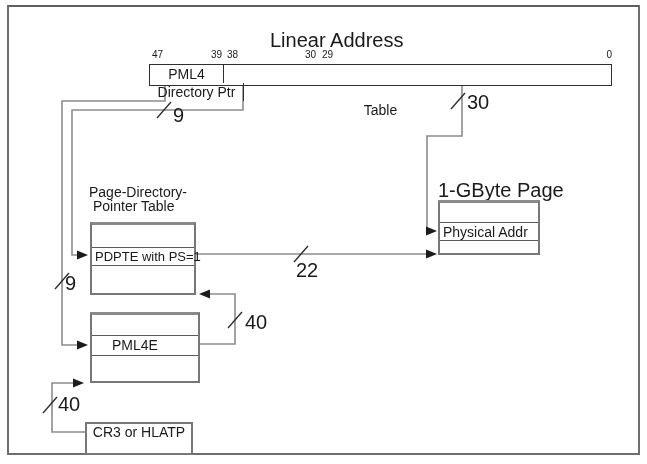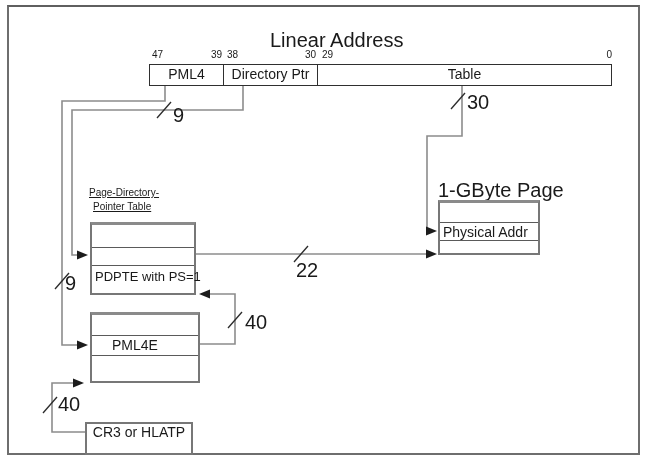--- a/index.html
+++ b/index.html
@@ -12,21 +12,21 @@
     position:absolute; left:7px; top:5px; width:633px; height:450px;
     border:2px solid #6e6e6e; border-top-color:#5f5f5f; box-sizing:border-box;
   }
   .wires { position:absolute; left:0; top:0; width:647px; height:464px; }
   .lbl { position:absolute; font-size:20px; line-height:14px; white-space:nowrap; }
   .bit { position:absolute; font-size:10px; line-height:13px; white-space:nowrap; }
 
   
   .la-box {
     position:absolute; left:149px; top:64px; width:463px; height:22px;
-    border:1.5px solid #2f2f2f; box-sizing:border-box; display:flex;
+    border:1.5px solid #2f2f2f; box-sizing:border-box; display:flex;flex-direction:column;
   }
   .la-cell {
     height:100%; box-sizing:border-box; text-align:center;
     font-size:14px; line-height:18px;
   }
   .la-cell.pml4 { width:74px; border-right:1.5px solid #2f2f2f; }
   .la-cell.dirptr { width:94px; border-right:1.5px solid #2f2f2f; }
   .la-cell.offset { flex:1; }
 
   
@@ -37,21 +37,21 @@
   .pdpt-box  { left:90px;  top:222px; width:106px; height:73px; }
   .pml4e-box { left:90px;  top:312px; width:110px; height:71px; }
   .page-box  { left:438px; top:200px; width:102px; height:55px; }
   .cr3-box   {
     position:absolute; left:85px; top:422px; width:108px; height:33px;
     box-sizing:border-box; border:2px solid #777777; text-align:center;
     font-size:14px; line-height:17px;
   }
   .hline { position:absolute; height:1px; background:#5a5a5a; }
   .entry { position:absolute; font-size:13px; white-space:nowrap; }
-  .two-line { position:absolute; font-size:10px; line-height:13.5px; white-space:nowrap;text-decoration:underline; }
+  .two-line { position:absolute; font-size:14px; line-height:13.5px; white-space:nowrap; }
   .center { text-align:center; }
 </style>
 </head>
 <body>
 
 <div class="canvas">
 
   <div class="frame"></div>
 
   <svg class="wires" viewBox="0 0 647 464">
@@ -103,21 +103,21 @@
   <div class="lbl" style="left:245px; top:315px;">40</div>
   <div class="lbl" style="left:58px;  top:397px;">40</div>
 
   <div class="two-line" style="left:89px; top:186px;">
     <span>Page-Directory-</span><br>
     <span style="padding-left:4px;">Pointer Table</span>
   </div>
   <div class="tbox pdpt-box"></div>
   <div class="hline" style="left:92px; top:247px; width:102px;"></div>
   <div class="hline" style="left:92px; top:265px; width:102px;"></div>
-  <div class="entry" style="left:95px; top:249px; line-height:15px;margin-top:20px;">PDPTE with PS=1</div>
+  <div class="entry" style="left:95px; top:249px; line-height:15px;">PDPTE with PS=1</div>
 
   <div class="tbox pml4e-box"></div>
   <div class="hline" style="left:92px; top:335px; width:106px;"></div>
   <div class="hline" style="left:92px; top:355px; width:106px;"></div>
   <div class="entry" style="left:112px; top:338px; line-height:15px; font-size:14px;">PML4E</div>
 
   <div class="lbl center" style="left:438px; top:183px; width:102px;">1-GByte Page</div>
   <div class="tbox page-box"></div>
   <div class="hline" style="left:440px; top:222px; width:98px;"></div>
   <div class="hline" style="left:440px; top:240px; width:98px;"></div>

